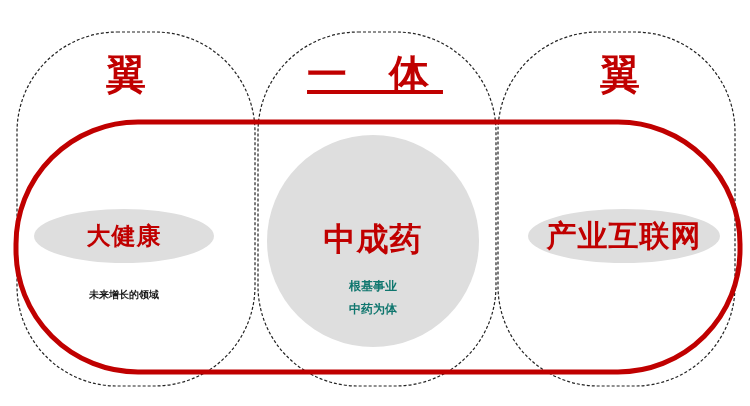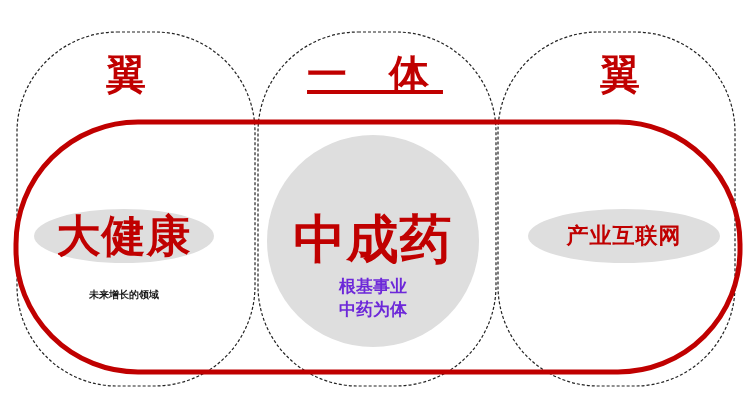--- a/index.html
+++ b/index.html
@@ -2,24 +2,24 @@
 <html><head>
   <meta charset="utf-8">
   <style>
     html, body { margin: 0; padding: 0; background: #ffffff; }
     body { width: 750px; height: 406px; position: relative; overflow: hidden;
            font-family: "DejaVu Sans", "Liberation Sans", sans-serif; }
     .stage { position: absolute; left: 0; top: 0; width: 750px; height: 406px; }
     svg.shapes { position: absolute; left: 0; top: 0; }
     .txt { position: absolute; text-align: center; white-space: nowrap; font-weight: bold; }
     .wing-title { color: #c00000; font-size: 40px; line-height: 44px; }
-    .main-label { color: #c00000; font-size: 44px; line-height: 40px; letter-spacing: 1px; }
-    .center-label { color: #c00000; font-size: 52px; line-height: 46px; letter-spacing: 1px; }
+    .main-label { color: #c00000; font-size: 24px; line-height: 40px; letter-spacing: 1px; }
+    .center-label { color: #c00000; font-size: 32px; line-height: 46px; letter-spacing: 1px; }
     .sub { color: #1a1a1a; font-size: 10px; line-height: 16px; }
-    .center-sub { color: #6d28d9; font-size: 17px; line-height: 23px; }
+    .center-sub { color: #0f766e; font-size: 12px; line-height: 23px; }
   </style>
 </head>
 <body>
 
 <div class="stage">
   <svg class="shapes" width="750" height="406" viewBox="0 0 750 406">
 
     <rect x="17" y="32" width="238" height="354" rx="100" ry="100" fill="none" stroke="#222222" stroke-width="1.2" stroke-dasharray="3,2"></rect>
     <rect x="258" y="32" width="238" height="354" rx="100" ry="100" fill="none" stroke="#222222" stroke-width="1.2" stroke-dasharray="3,2"></rect>
     <rect x="498" y="32" width="237" height="354" rx="100" ry="100" fill="none" stroke="#222222" stroke-width="1.2" stroke-dasharray="3,2"></rect>
@@ -35,14 +35,14 @@
   <div class="txt wing-title" style="left:300px; top:52px; width:150px; letter-spacing:14px;text-decoration:underline;">一 体</div>
   <div class="txt wing-title" style="left:580px; top:52px; width:80px;">翼</div>
 
   <div class="txt main-label" style="left:34px; top:216px; width:180px;">大健康</div>
   <div class="txt sub" style="left:34px; top:287px; width:180px;">未来增长的领域</div>
 
   <div class="txt center-label" style="left:293px; top:216px; width:160px;">中成药</div>
   <div class="txt center-sub" style="left:313px; top:275px; width:120px;">根基事业</div>
   <div class="txt center-sub" style="left:313px; top:298px; width:120px;font-family:Liberation Serif, serif;">中药为体</div>
 
-  <div class="txt main-label" style="left:524px; top:216px; width:200px; font-size:22px;">产业互联网</div>
+  <div class="txt main-label" style="left:524px; top:216px; width:200px; font-size:30px;">产业互联网</div>
 </div>
 
 </body></html>

